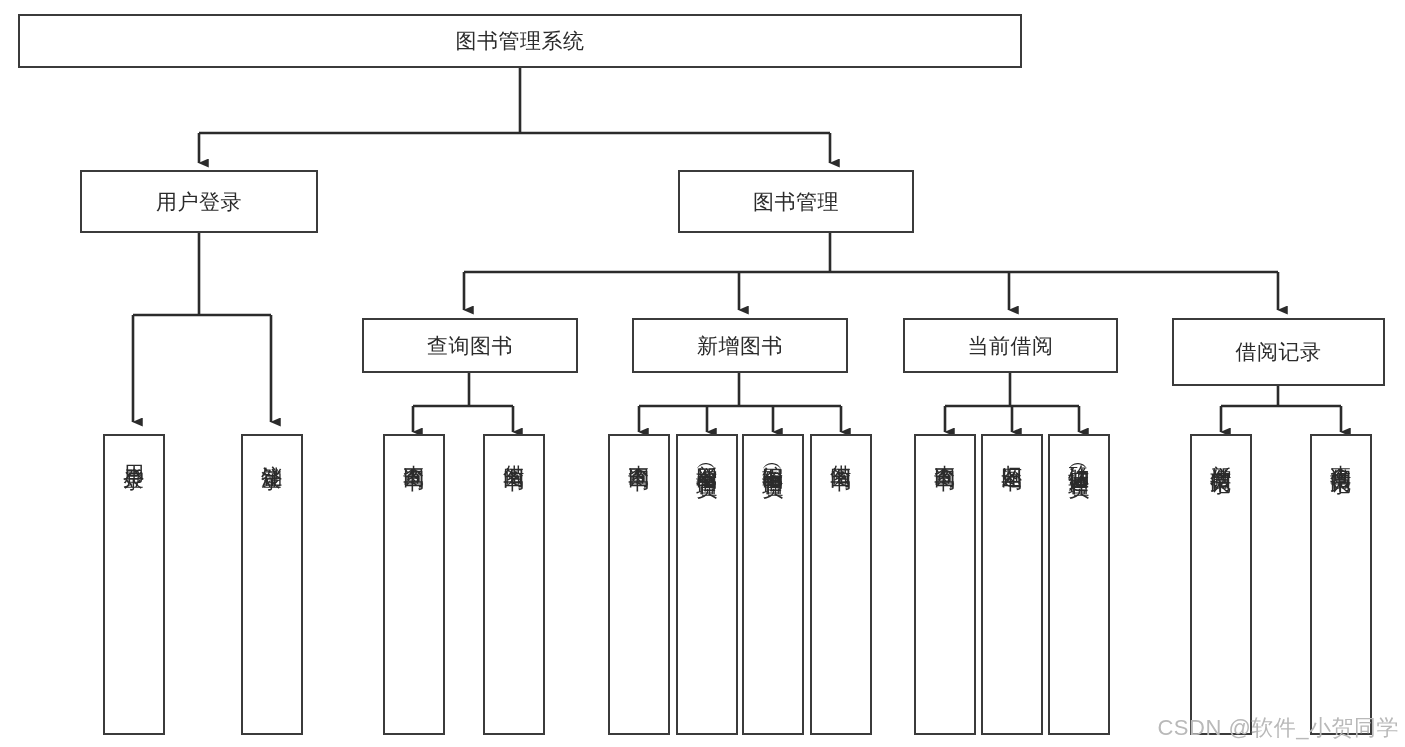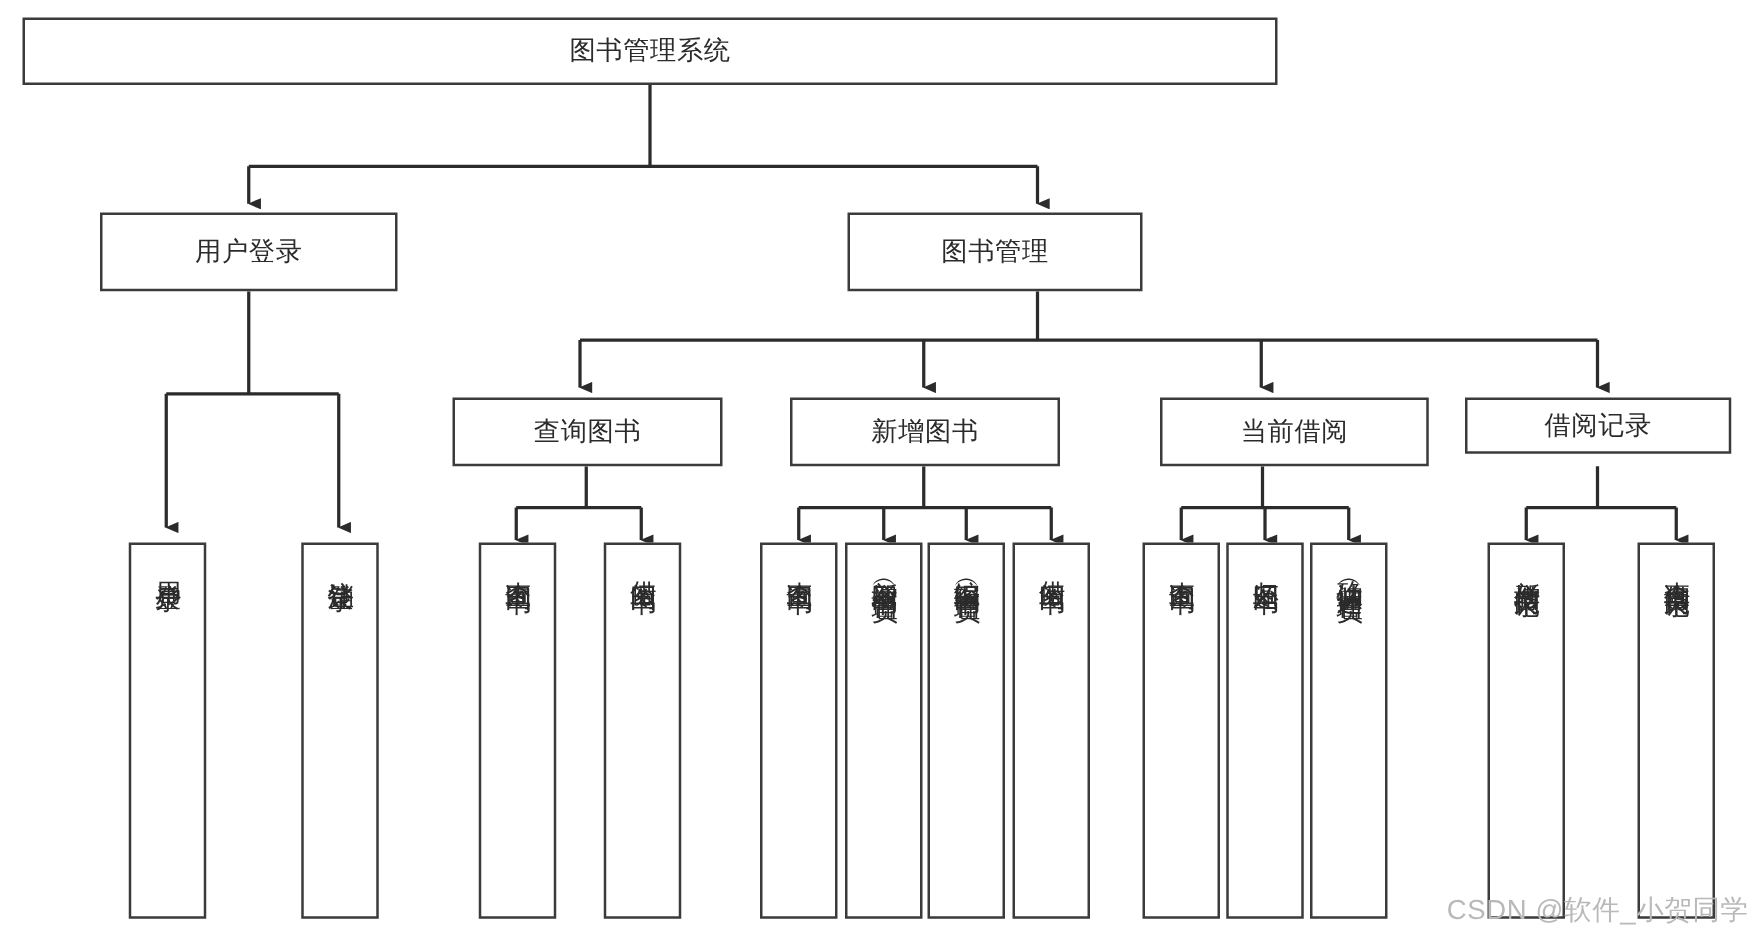--- a/index.html
+++ b/index.html
@@ -135,24 +135,24 @@
   <div class="node horiz" style="left:678px; top:170px; width:236px; height:63px;">
     <span class="node-label">图书管理</span>
   </div>
 
   <div class="node horiz" style="left:362px; top:318px; width:216px; height:55px;">
     <span class="node-label">查询图书</span>
   </div>
   <div class="node horiz" style="left:632px; top:318px; width:216px; height:55px;">
     <span class="node-label">新增图书</span>
   </div>
-  <div class="node horiz" style="left:928px; top:318px; width:215px; height:55px;">
+  <div class="node horiz" style="left:903px; top:318px; width:215px; height:55px;">
     <span class="node-label">当前借阅</span>
   </div>
-  <div class="node horiz" style="left:1172px; top:318px; width:213px; height:45px;">
+  <div class="node horiz" style="left:1172px; top:318px; width:213px; height:68px;">
     <span class="node-label">借阅记录</span>
   </div>
 
   <div class="node vert" style="left:103px; top:434px; width:62px; height:301px;">
     <span class="node-label">用户登录</span>
   </div>
   <div class="node vert" style="left:241px; top:434px; width:62px; height:301px;">
     <span class="node-label">注销登录</span>
   </div>
 

